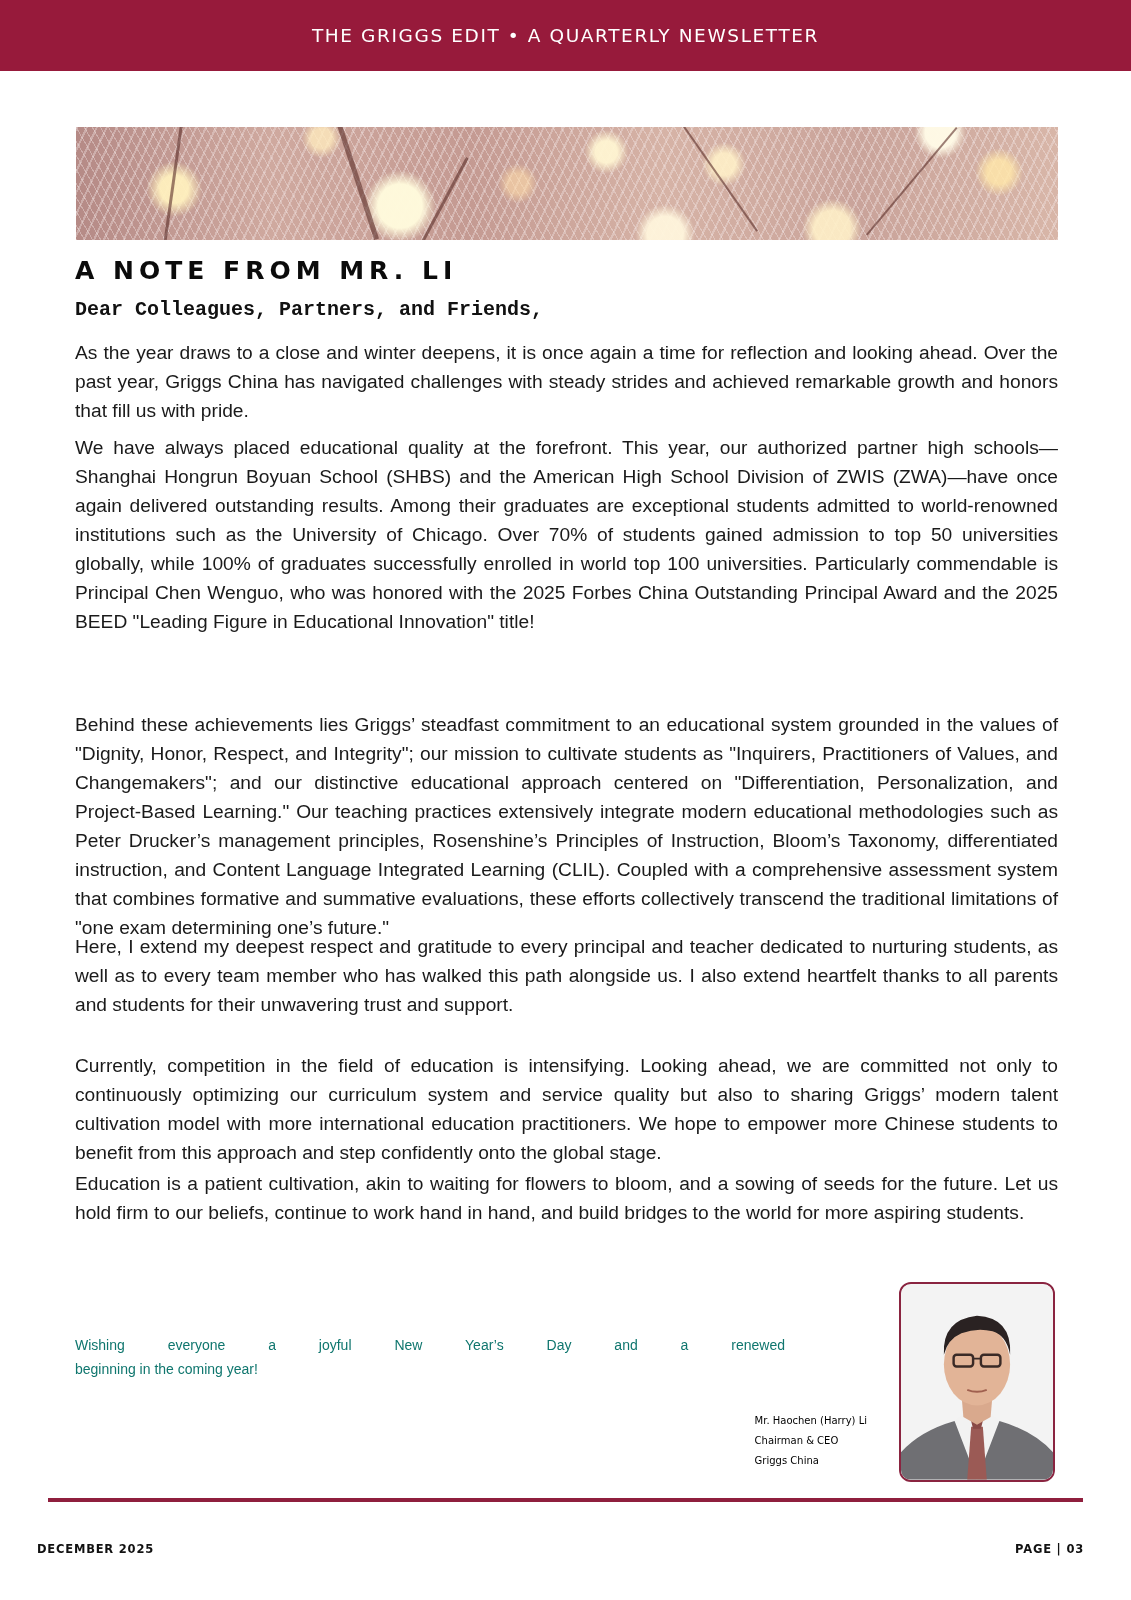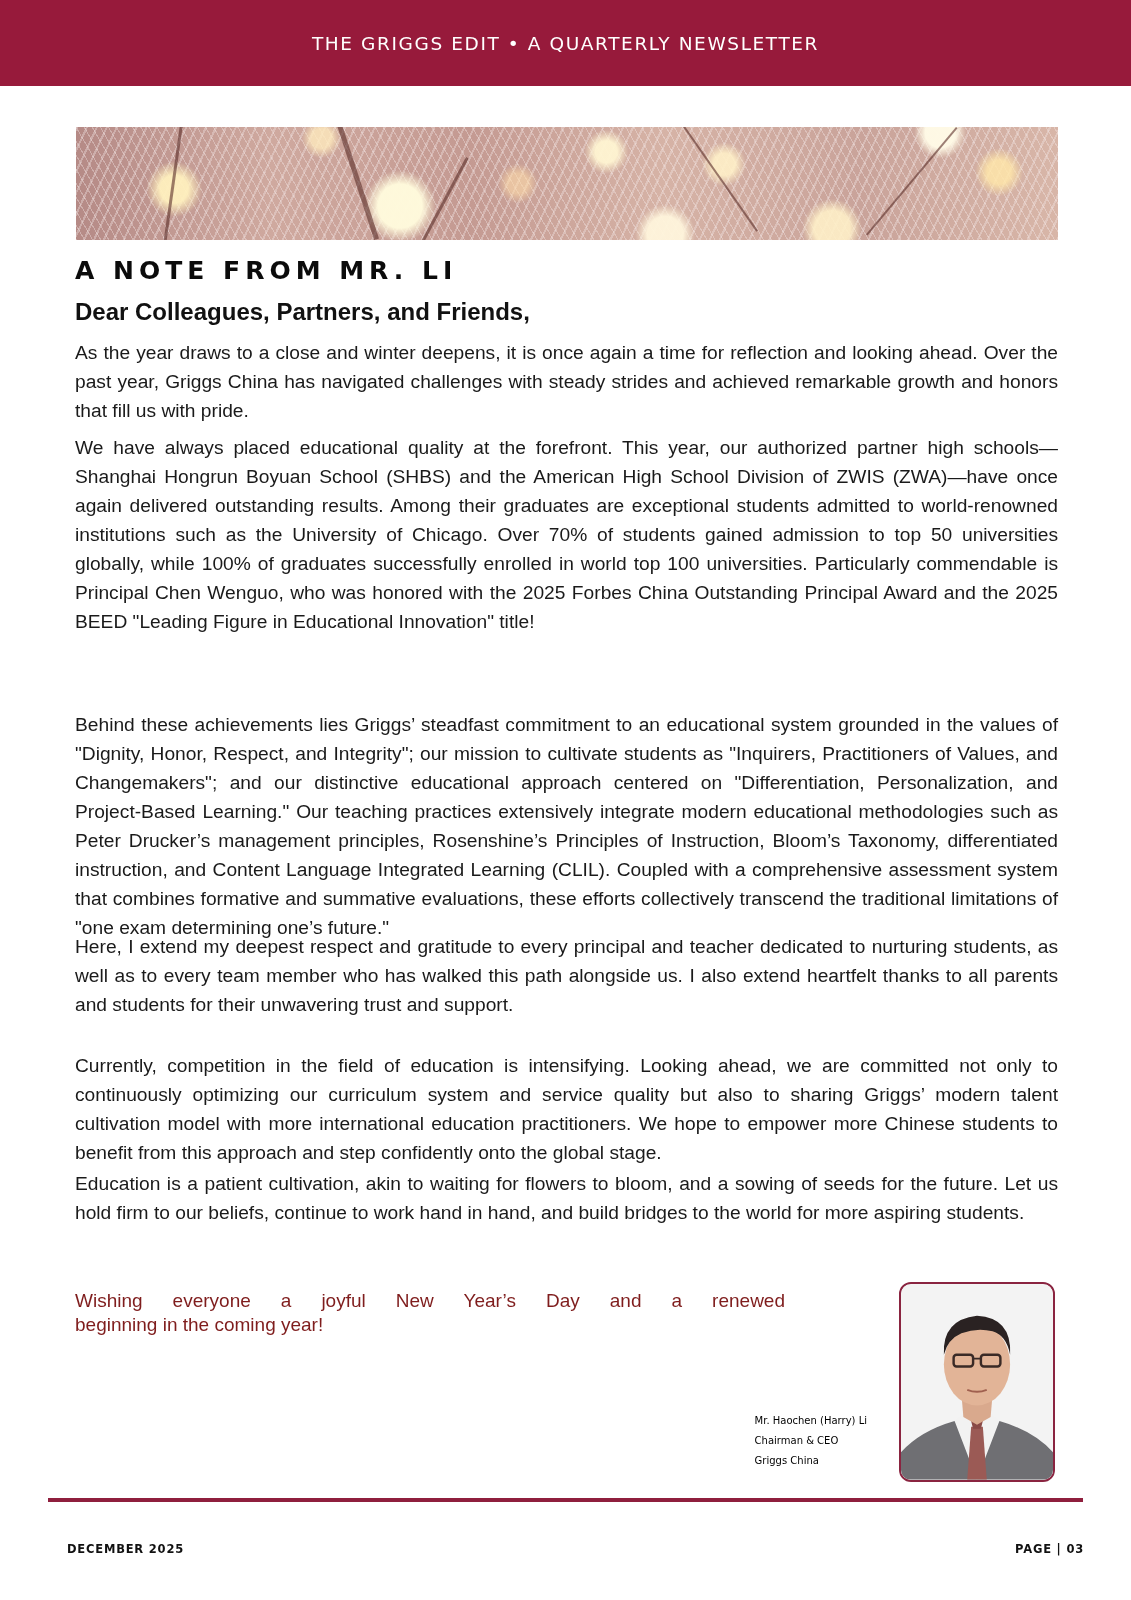--- a/index.html
+++ b/index.html
@@ -1,20 +1,20 @@
 <!DOCTYPE html>
 <html><head>
 <meta charset="utf-8">
 <style>
   * { box-sizing: border-box; margin: 0; padding: 0; }
   html, body { width: 1131px; height: 1600px; background: #ffffff; overflow: hidden; }
   body { position: relative; font-family: "Liberation Sans", sans-serif; color: #111; }
 
   .header-band {
-    position: absolute; left: 0; top: 0; width: 1131px; height: 86px;
+    position: absolute; left: 0; top: 0; width: 1131px; height: 71px;
     background: #971a3b;
     display: flex; align-items: center; justify-content: center;
   }
   .header-title {
     color: #ffffff; font-family: "DejaVu Sans", sans-serif; font-size: 18.5px;
     letter-spacing: 1.6px; font-weight: normal;
   }
 
   .banner {
     position: absolute; left: 76px; top: 127px; width: 982px; height: 113px; overflow: hidden;
@@ -37,38 +37,38 @@
     position: absolute; background: rgba(90,45,40,0.6); width: 3px; height: 140px; transform-origin: top left;
   }
 
   .section-title {
     position: absolute; left: 75px; top: 256px;
     font-family: "DejaVu Sans", sans-serif; font-weight: bold; font-size: 25px;
     letter-spacing: 5px; color: #0b0b0b;
   }
   .salutation {
     position: absolute; left: 75px; top: 298px;
-    font-family: Liberation Sans, sans-serif; font-weight: bold; font-size: 24px; color: #111;
+    font-family: Liberation Mono, monospace; font-weight: bold; font-size: 20px; color: #111;
   }
 
   .body-text {
     position: absolute; left: 75px; width: 983px;
     font-family: "Liberation Sans", sans-serif; font-size: 19.2px; line-height: 29px;
     text-align: justify; color: #1a1a1a;
   }
   #p1 { top: 338px; }
   #p2 { top: 433px; }
   #p3 { top: 710px; }
   #p4 { top: 932px; }
   #p5 { top: 1051px; }
   #p6 { top: 1169px; }
   .closing {
-    position: absolute; left: 75px; top: 1289px; width: 710px;
-    font-family: "Liberation Sans", sans-serif; font-size: 19px; line-height: 23.9px;
-    text-align: justify; text-align-last: left; color: #7f1d1d;
+    position: absolute; left: 75px; top: 1334px; width: 710px;
+    font-family: "Liberation Sans", sans-serif; font-size: 14px; line-height: 23.9px;
+    text-align: justify; text-align-last: left; color: #0f766e;
   }
   .closing .line1 { display: block; text-align: justify; text-align-last: justify; }
 
   .signature {
     position: absolute; right: 264px; top: 1411px; text-align: left;
     font-family: "DejaVu Sans", sans-serif; font-size: 10px; line-height: 20px; color: #000000;
   }
 
   .portrait {
     position: absolute; left: 899px; top: 1282px; width: 156px; height: 200px;
@@ -77,21 +77,21 @@
   }
   .portrait svg { display: block; width: 100%; height: 100%; }
 
   .footer-rule {
     position: absolute; left: 48px; top: 1498px; width: 1035px; height: 4px; background: #8f1f3e;
   }
   .footer-left, .footer-right {
     position: absolute; top: 1542px; font-family: "DejaVu Sans", sans-serif; font-size: 11.5px;
     letter-spacing: 0.8px; color: #111; font-weight: bold;
   }
-  .footer-left { left: 67px; }
+  .footer-left { left: 37px; }
   .footer-right { right: 47px; }
 </style>
 </head>
 <body>
 
 <header class="header-band">
   <span class="header-title">THE GRIGGS EDIT • A QUARTERLY NEWSLETTER</span>
 </header>
 
 <div class="banner">

